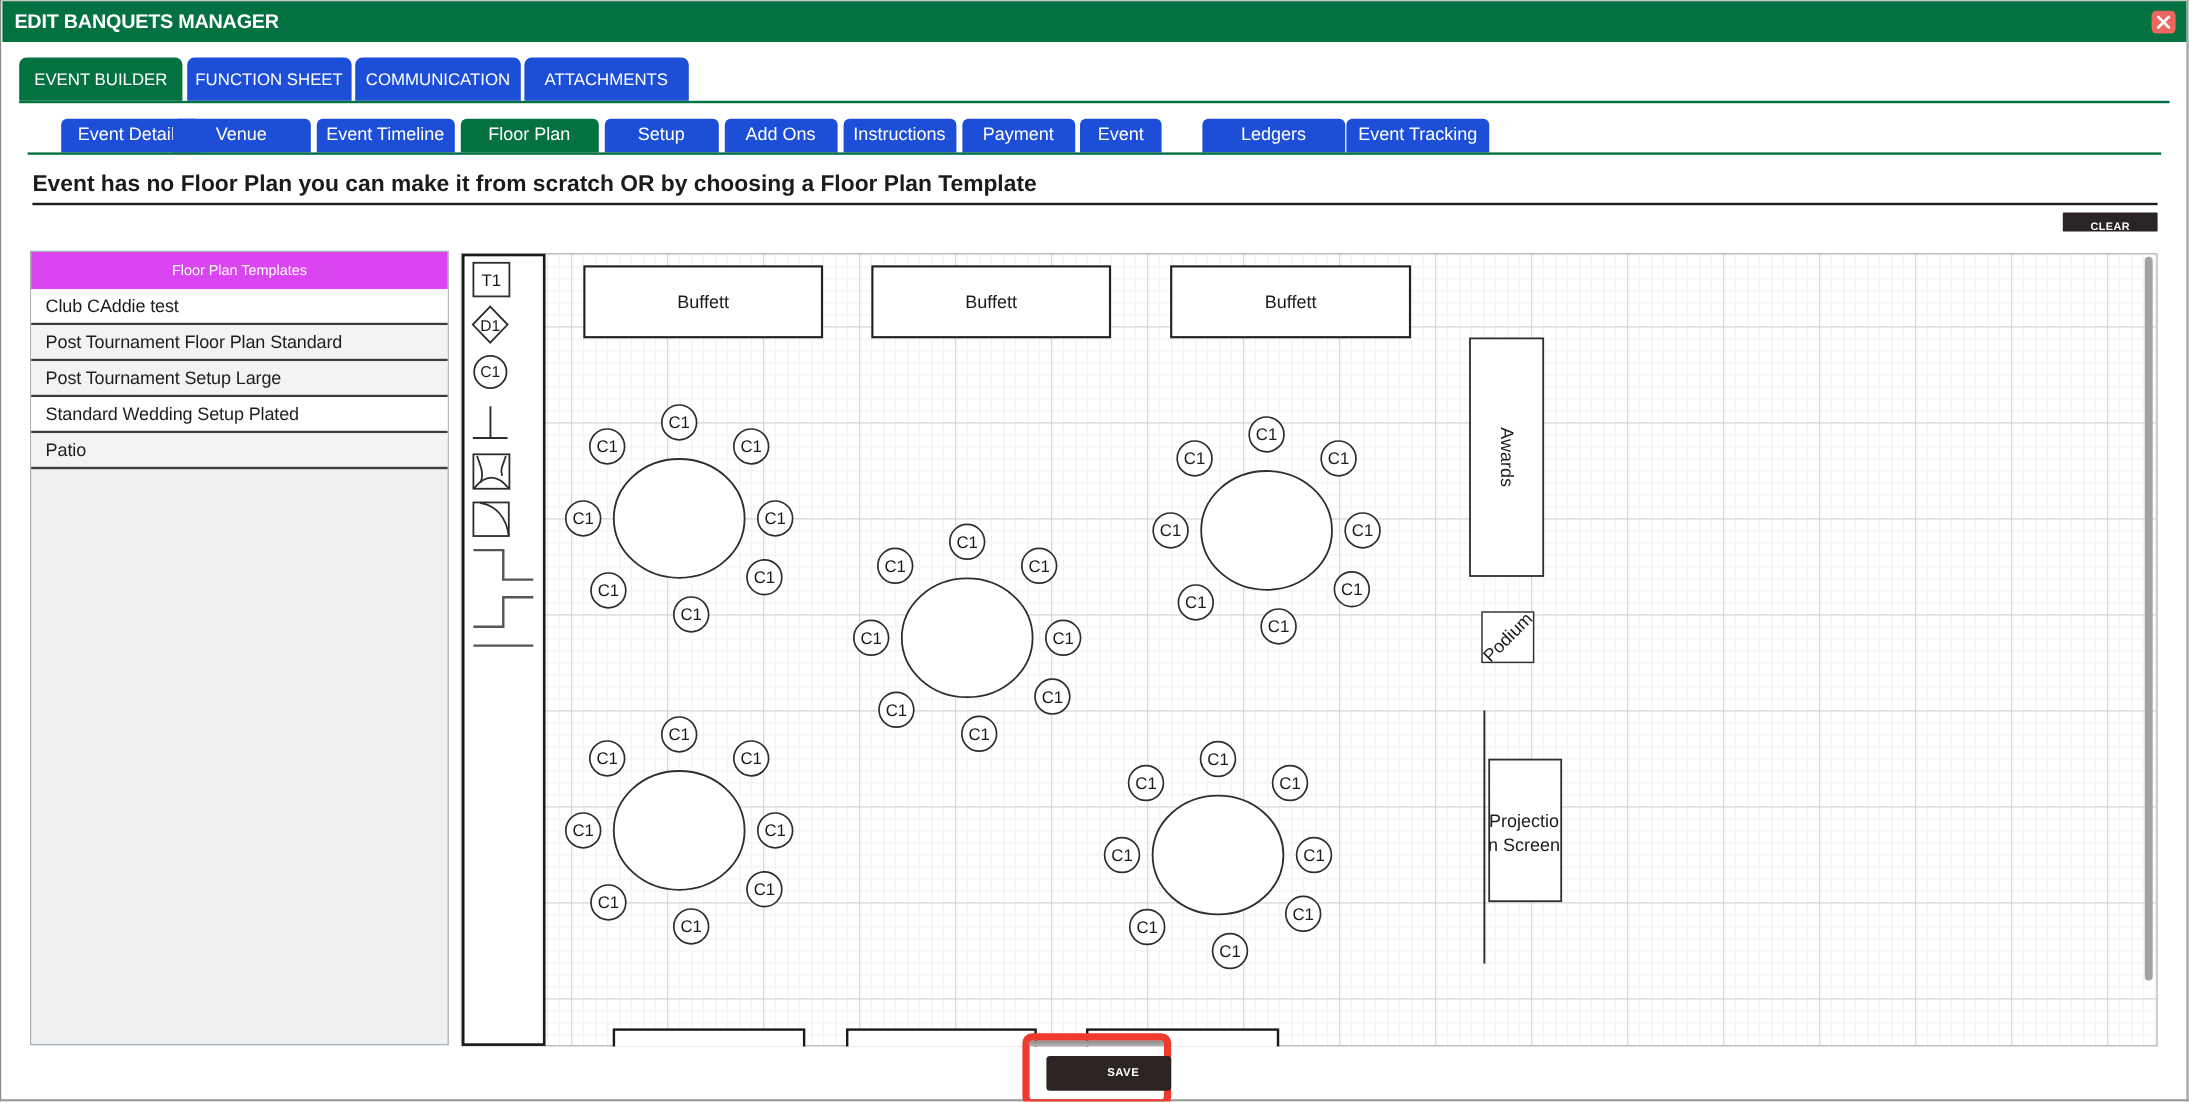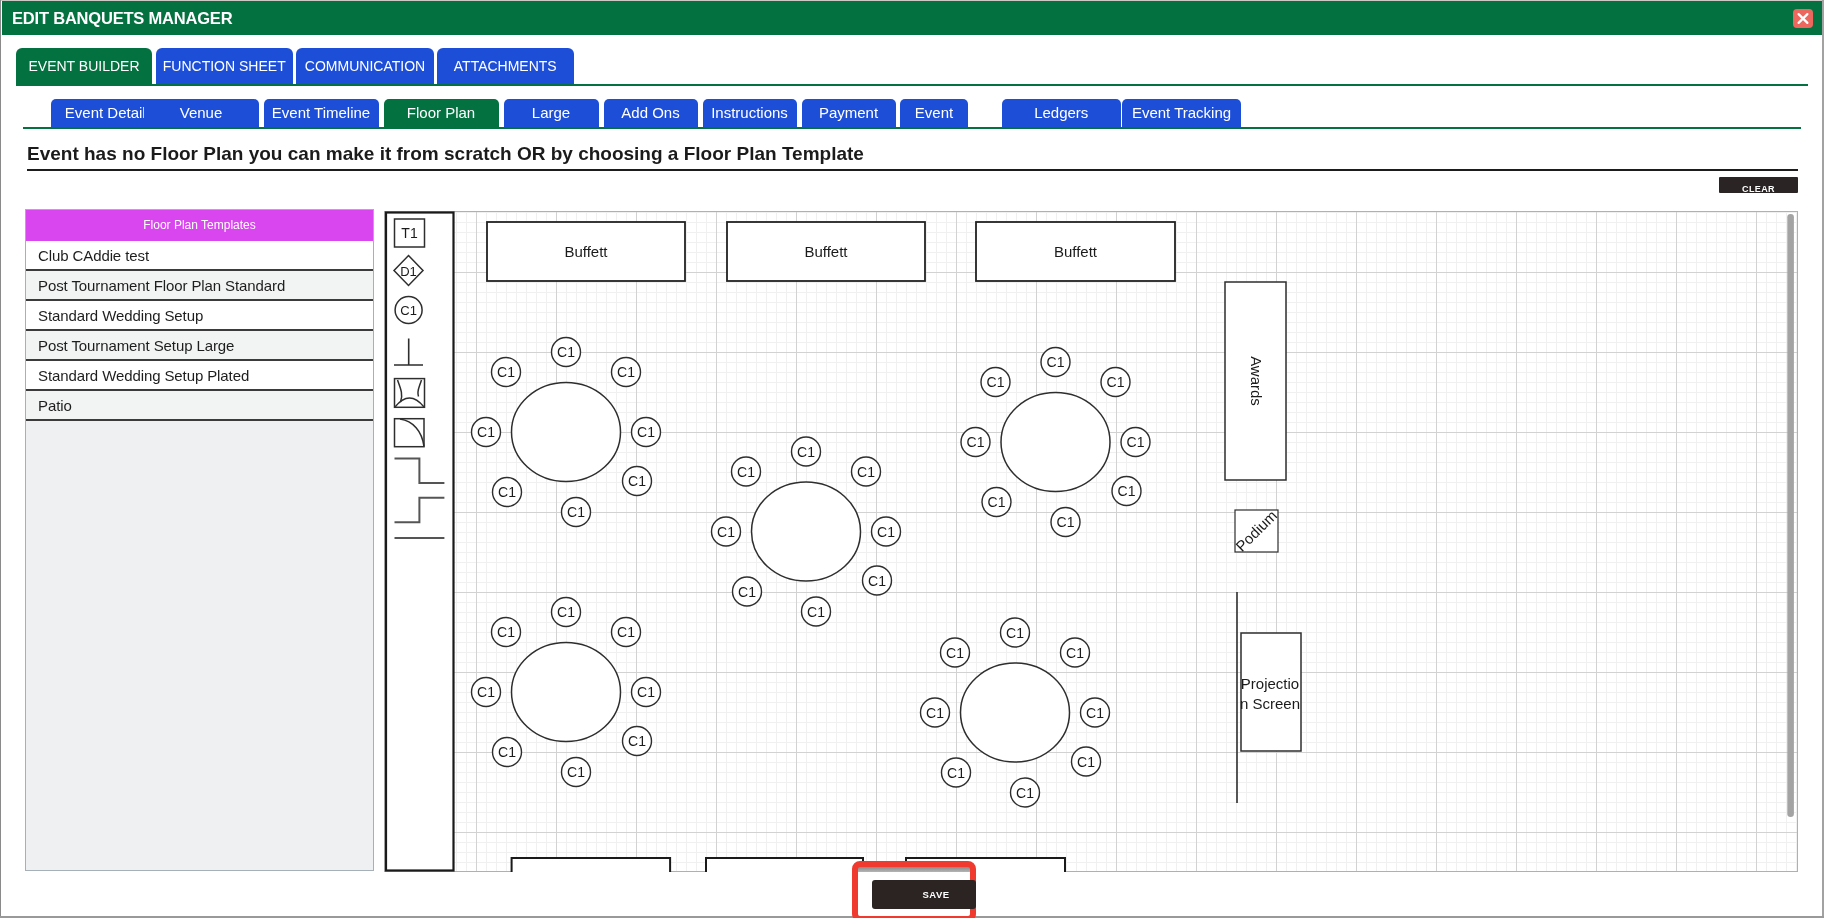--- a/index.html
+++ b/index.html
@@ -56,36 +56,35 @@
 </div>
 <div class="tab tab1 tabactive" style="left:16px;width:136px;">EVENT BUILDER</div>
 <div class="tab tab1" style="left:155.5px;width:137.5px;">FUNCTION SHEET</div>
 <div class="tab tab1" style="left:296px;width:138px;">COMMUNICATION</div>
 <div class="tab tab1" style="left:437px;width:136.5px;">ATTACHMENTS</div>
 <div class="gline" style="left:16px;top:83.5px;width:1792px;"></div>
 <div class="tab tab2" style="left:23px;width:116px;margin-left:28px;">Event Details</div>
 <div class="tab tab2" style="left:143.5px;width:115px;">Venue</div>
 <div class="tab tab2" style="left:263.5px;width:115px;">Event Timeline</div>
 <div class="tab tab2 tabactive" style="left:383.5px;width:115px;">Floor Plan</div>
-<div class="tab tab2" style="left:503.5px;width:95px;">Large</div>
+<div class="tab tab2" style="left:503.5px;width:95px;">Setup</div>
 <div class="tab tab2" style="left:603.5px;width:94px;">Add Ons</div>
 <div class="tab tab2" style="left:702.5px;width:94px;">Instructions</div>
 <div class="tab tab2" style="left:801.5px;width:94px;">Payment</div>
 <div class="tab tab2" style="left:900px;width:68px;">Event Notes</div>
 <div class="tab tab2" style="left:1002px;width:118.5px;">Ledgers</div>
 <div class="tab tab2" style="left:1122px;width:119px;">Event Tracking</div>
 <div class="gline" style="left:23px;top:127px;width:1778px;"></div>
 <div class="abs msg">Event has no Floor Plan you can make it from scratch OR by choosing a Floor Plan Template</div>
 <div class="abs divider"></div>
 <div class="abs clearbtn">CLEAR</div>
 <div class="abs panel">
 <div class="phead">Floor Plan Templates</div>
 <div class="pitem">Club CAddie test</div>
 <div class="pitem alt">Post Tournament Floor Plan Standard</div>
-<div class="pitem">Standard Wedding Setup</div>
 <div class="pitem alt">Post Tournament Setup Large</div>
 <div class="pitem">Standard Wedding Setup Plated</div>
 <div class="pitem alt">Patio</div>
 </div>
 <div class="abs canvas"></div>
 <svg class="abs csvg" width="1414" height="661" viewBox="384 211 1414 661">
 <g fill="none" stroke="#2e2e2e" stroke-width="1.5">
 <rect x="386" y="212.5" width="67.5" height="658" fill="#fff" stroke="#1a1a1a" stroke-width="2.2"></rect>
 <rect x="394.5" y="219" width="30" height="28"></rect>
 <path d="M408.5 255.5 L423 270.5 L408.5 285.5 L394 270.5 Z"></path>

